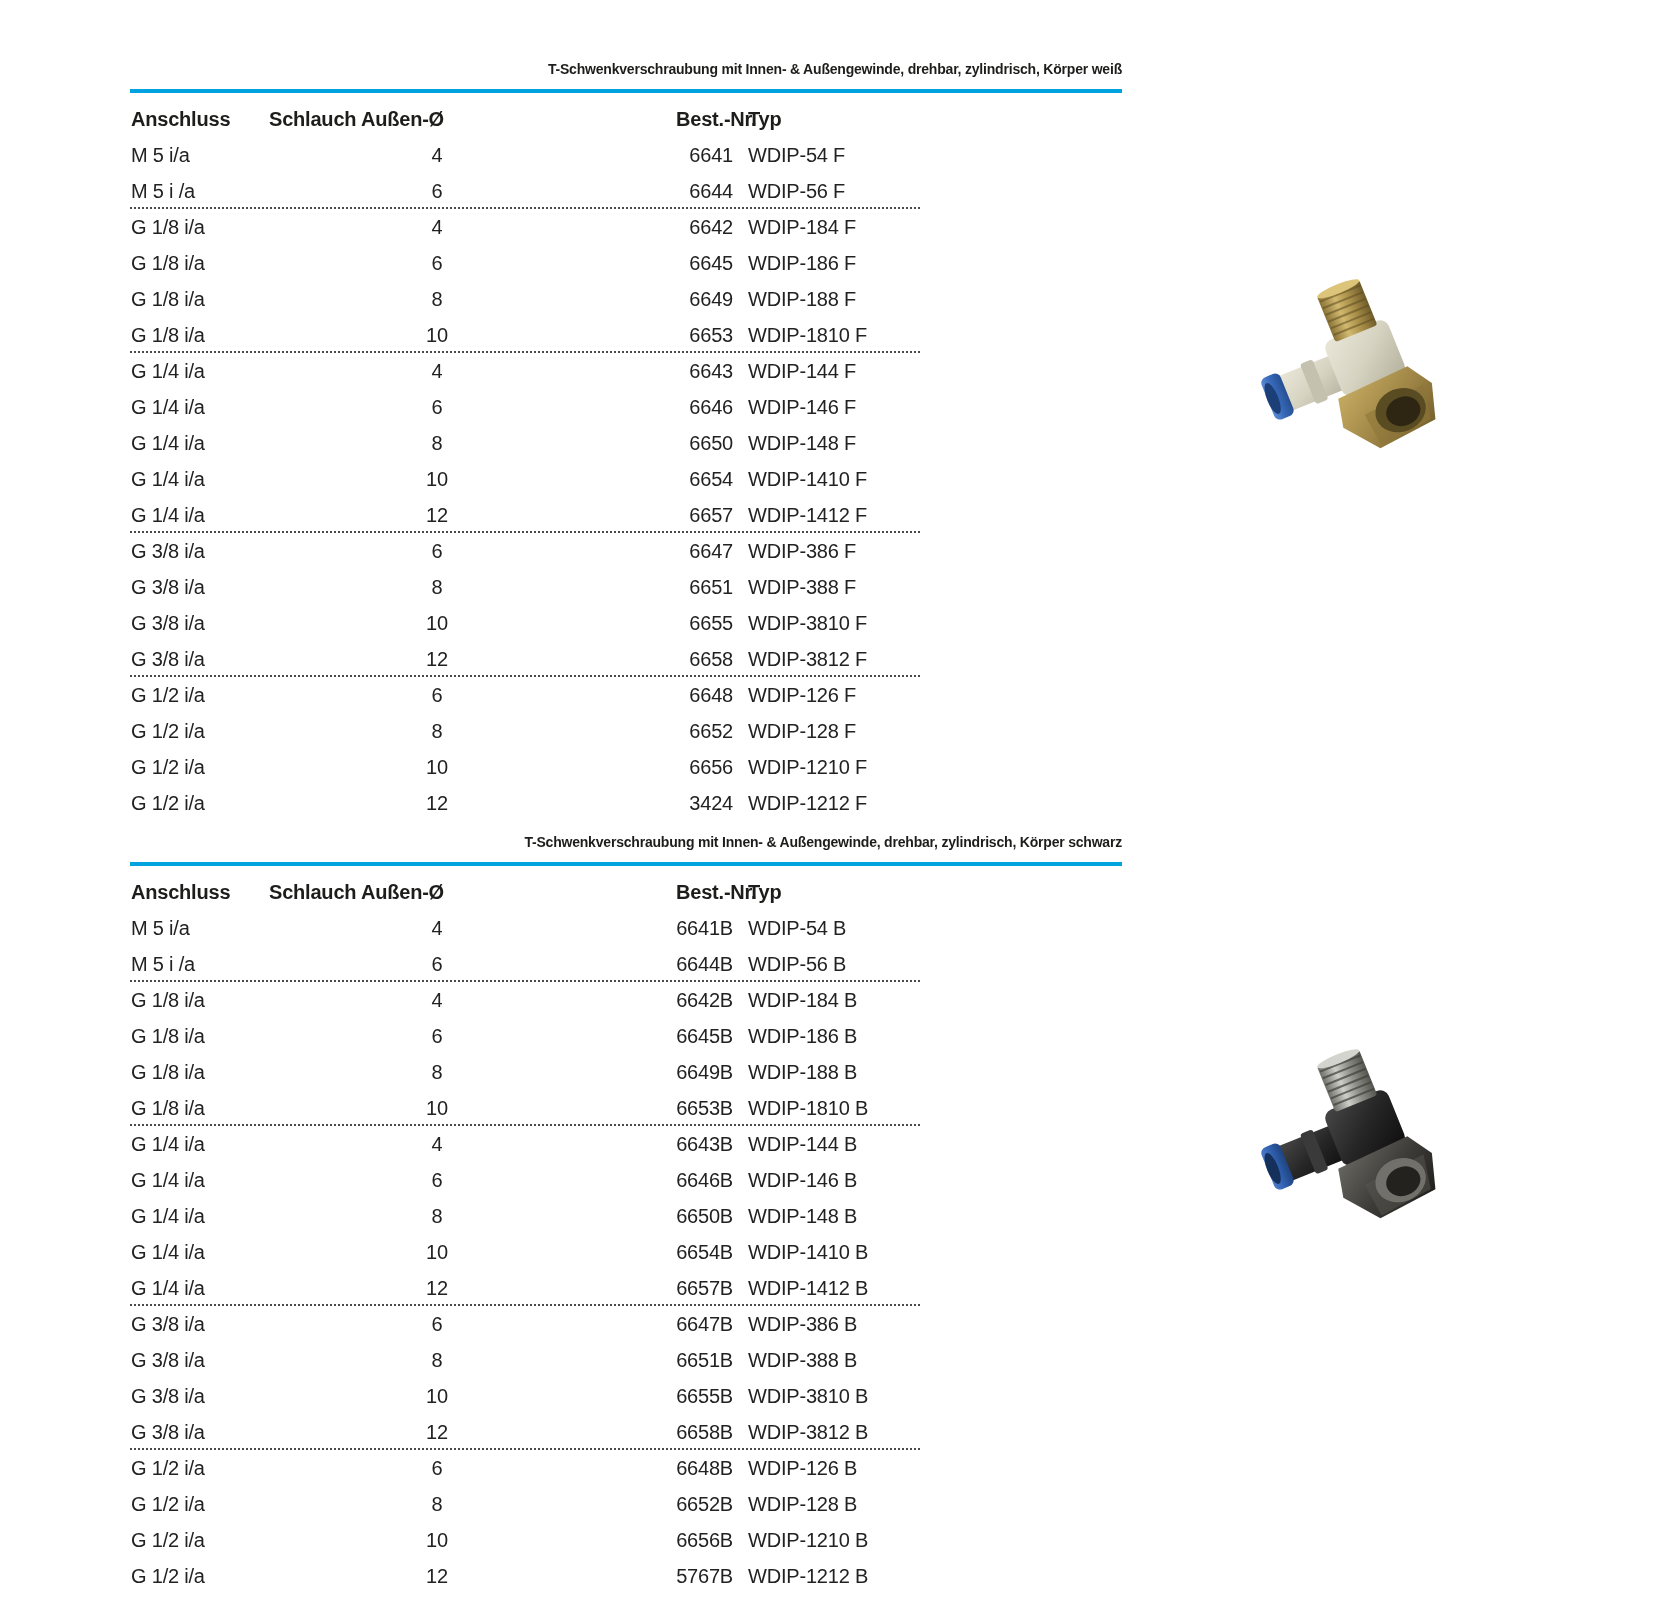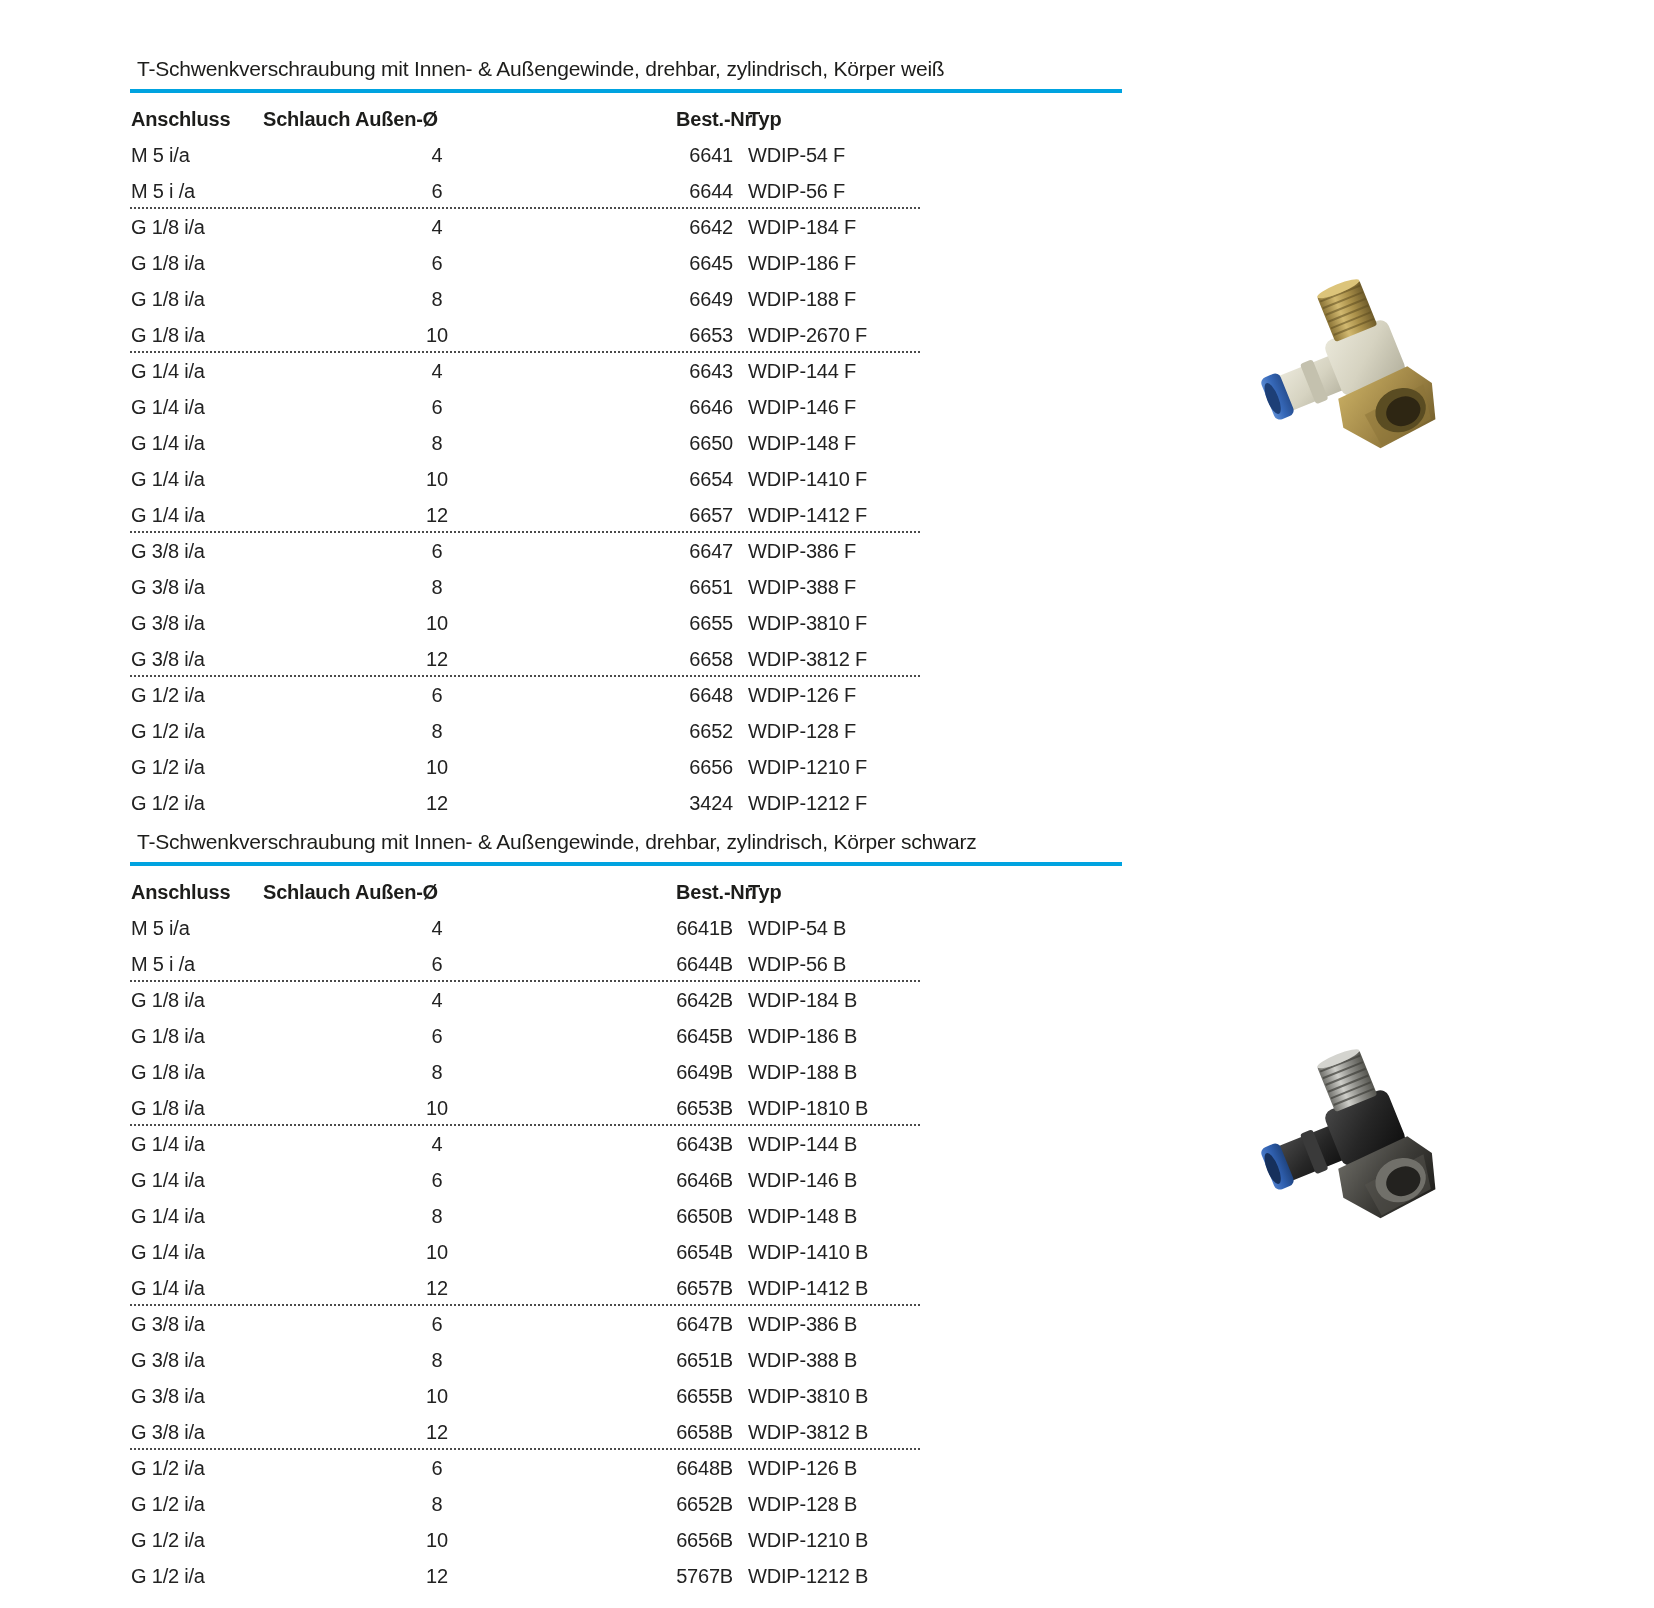--- a/index.html
+++ b/index.html
@@ -8,32 +8,33 @@
     background:#ffffff;
     font-family:"Liberation Sans", sans-serif;
     color:#222222;
     position:relative;
     overflow:hidden;
   }
   .table-block{position:absolute;left:130px;width:992px;}
   .block-1{top:56px;}
   .block-2{top:829px;}
   .tbl-title{
-    font-size:21px;font-weight:normal;line-height:26px;
+    font-size:14px;font-weight:bold;line-height:26px;
     padding-left:7px;color:#1d1d1b;letter-spacing:-0.2px;
     white-space:nowrap;
+    text-align:right;
   }
   .rule{height:4px;width:992px;margin-top:7px;background:#00a3e0;}
   .hrow,.row{position:relative;height:36px;line-height:36px;}
   .hrow{margin-top:8px;}
   .cell{position:absolute;top:0;font-size:20px;letter-spacing:-0.2px;white-space:nowrap;}
   .hd{font-weight:bold;color:#1d1d1b;}
   .c1{left:1px;}
   .c2{left:147px;width:320px;text-align:center;}
-  .c2h{left:133px;}
+  .c2h{left:139px;}
   .c3{left:510px;width:93px;text-align:right;}
   .c3h{left:510px;margin-left:36px;}
   .c4{left:618px;}
   .row.group-start::before{
     content:"";position:absolute;left:0;top:-2px;width:790px;height:0;
     border-top:2px dotted #4a4a4a;
   }
   .product-photo{position:absolute;width:210px;height:175px;}
   .photo-white{left:1258px;top:278px;}
   .photo-black{left:1258px;top:1048px;}
@@ -79,21 +80,21 @@
       <div class="row">
         <span class="cell c1">G 1/8 i/a</span>
         <span class="cell c2">8</span>
         <span class="cell c3">6649</span>
         <span class="cell c4">WDIP-188 F</span>
       </div>
       <div class="row">
         <span class="cell c1">G 1/8 i/a</span>
         <span class="cell c2">10</span>
         <span class="cell c3">6653</span>
-        <span class="cell c4">WDIP-2670 F</span>
+        <span class="cell c4">WDIP-1810 F</span>
       </div>
       <div class="row group-start">
         <span class="cell c1">G 1/4 i/a</span>
         <span class="cell c2">4</span>
         <span class="cell c3">6643</span>
         <span class="cell c4">WDIP-144 F</span>
       </div>
       <div class="row">
         <span class="cell c1">G 1/4 i/a</span>
         <span class="cell c2">6</span>

